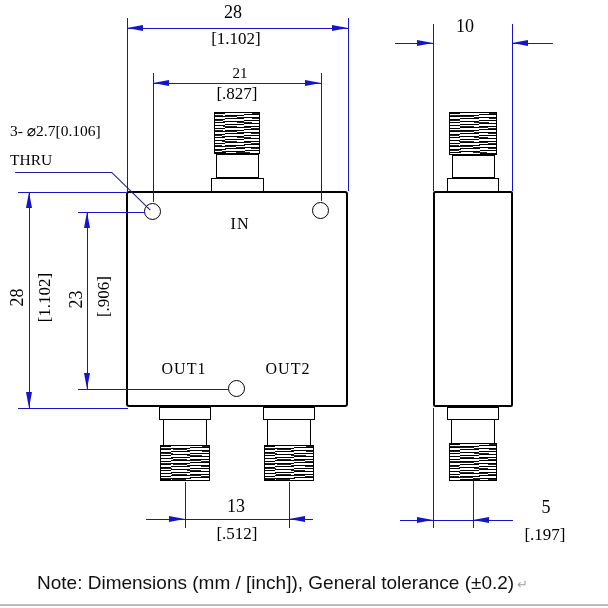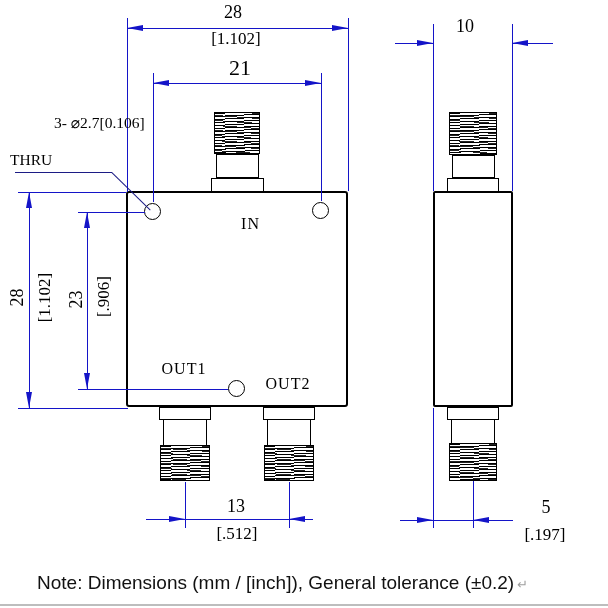--- a/index.html
+++ b/index.html
@@ -48,23 +48,23 @@
   <div class="part" style="left:263px;top:407px;width:52px;height:13px;border-width:1px;"></div>
   <div class="part" style="left:267px;top:419px;width:44px;height:27px;border-width:1px;"></div>
   <div class="threads" style="left:264px;top:445px;width:50px;height:36px;"></div>
 
   <div class="part" style="left:126px;top:191px;width:222px;height:216px;border-width:2px;border-radius:3px;"></div>
 
   <div class="hole" style="left:144px;top:203px;"></div>
   <div class="hole" style="left:312px;top:202px;"></div>
   <div class="hole" style="left:228px;top:380px;"></div>
 
-  <div class="lbl" style="left:220px;top:215px;width:40px;text-align:right;">IN</div>
+  <div class="lbl" style="left:220px;top:215px;width:40px;">IN</div>
   <div class="lbl" style="left:153px;top:360px;width:62px;">OUT1</div>
-  <div class="lbl" style="left:257px;top:375px;width:62px;text-align:center;">OUT2</div>
+  <div class="lbl" style="left:257px;top:360px;width:62px;text-align:center;">OUT2</div>
 
   <div class="threads" style="left:449px;top:112px;width:48px;height:43px;"></div>
   <div class="part" style="left:452px;top:155px;width:43px;height:23px;border-width:1px;"></div>
   <div class="part" style="left:447px;top:178px;width:52px;height:14px;border-width:1px;"></div>
 
   <div class="part" style="left:447px;top:407px;width:52px;height:13px;border-width:1px;"></div>
   <div class="part" style="left:451px;top:419px;width:44px;height:25px;border-width:1px;"></div>
   <div class="threads" style="left:449px;top:443px;width:48px;height:38px;"></div>
 
   <div class="part" style="left:433px;top:191px;width:80px;height:216px;border-width:2px;border-radius:2px;"></div>
@@ -75,21 +75,22 @@
   <div class="ar ar-l" style="left:127px;top:24.5px;"></div>
   <div class="ar ar-r" style="left:332px;top:24.5px;"></div>
   <div class="dimtxt" style="left:203px;top:3px;width:60px;font-size:18px;">28</div>
   <div class="dimtxt" style="left:194px;top:29px;width:84px;">[1.102]</div>
 
   <div class="vline" style="left:153px;top:73px;height:129px;"></div>
   <div class="vline" style="left:321px;top:73px;height:128px;"></div>
   <div class="hline" style="left:153px;top:83px;width:168px;"></div>
   <div class="ar ar-l" style="left:153px;top:79.5px;"></div>
   <div class="ar ar-r" style="left:305px;top:79.5px;"></div>
-  <div class="dimtxt" style="left:210px;top:58px;width:60px;font-size:22px;">21</div>
+  <div class="dimtxt" style="left:210px;top:64px;width:60px;font-size:15px;">21</div>
+  <div class="dimtxt" style="left:195px;top:84px;width:84px;">[.827]</div>
 
   <div class="vline" style="left:433px;top:24px;height:167px;"></div>
   <div class="vline" style="left:512px;top:24px;height:167px;"></div>
   <div class="hline" style="left:395px;top:43px;width:38px;"></div>
   <div class="hline" style="left:512px;top:43px;width:41px;"></div>
   <div class="ar ar-r" style="left:417px;top:39.5px;"></div>
   <div class="ar ar-l" style="left:512px;top:39.5px;"></div>
   <div class="dimtxt" style="left:435px;top:17px;width:60px;font-size:18px;">10</div>
 
   <div class="hline" style="left:18px;top:192px;width:108px;"></div>
@@ -117,21 +118,21 @@
   <div class="dimtxt" style="left:195px;top:524px;width:84px;">[.512]</div>
 
   <div class="vline" style="left:433px;top:408px;height:120px;"></div>
   <div class="centerline" style="left:473px;top:481px;height:47px;"></div>
   <div class="hline" style="left:400px;top:520px;width:113px;"></div>
   <div class="ar ar-r" style="left:417px;top:516.5px;"></div>
   <div class="ar ar-l" style="left:473px;top:516.5px;"></div>
   <div class="dimtxt" style="left:526px;top:498px;width:40px;font-size:18px;">5</div>
   <div class="dimtxt" style="left:503px;top:525px;width:84px;">[.197]</div>
 
-  <div class="callout" style="left:10px;top:114px;margin-left:44px;">3- ⌀2.7[0.106]</div>
+  <div class="callout" style="left:10px;top:122px;">3- ⌀2.7[0.106]</div>
   <div class="callout" style="left:10px;top:151px;font-family:Liberation Serif, serif;">THRU</div>
   <div class="hline leaderline" style="left:15px;top:172px;width:97px;"></div>
   <div class="hline leaderline" style="left:112px;top:172px;width:54px;transform:rotate(44.3deg);transform-origin:0 0;"></div>
 
   <div id="note">
     <span>Note: Dimensions (mm / [inch]), General tolerance (±0.2)</span><span class="ret">↵</span>
   </div>
   <div id="bottom-rule"></div>
 
 </div>

